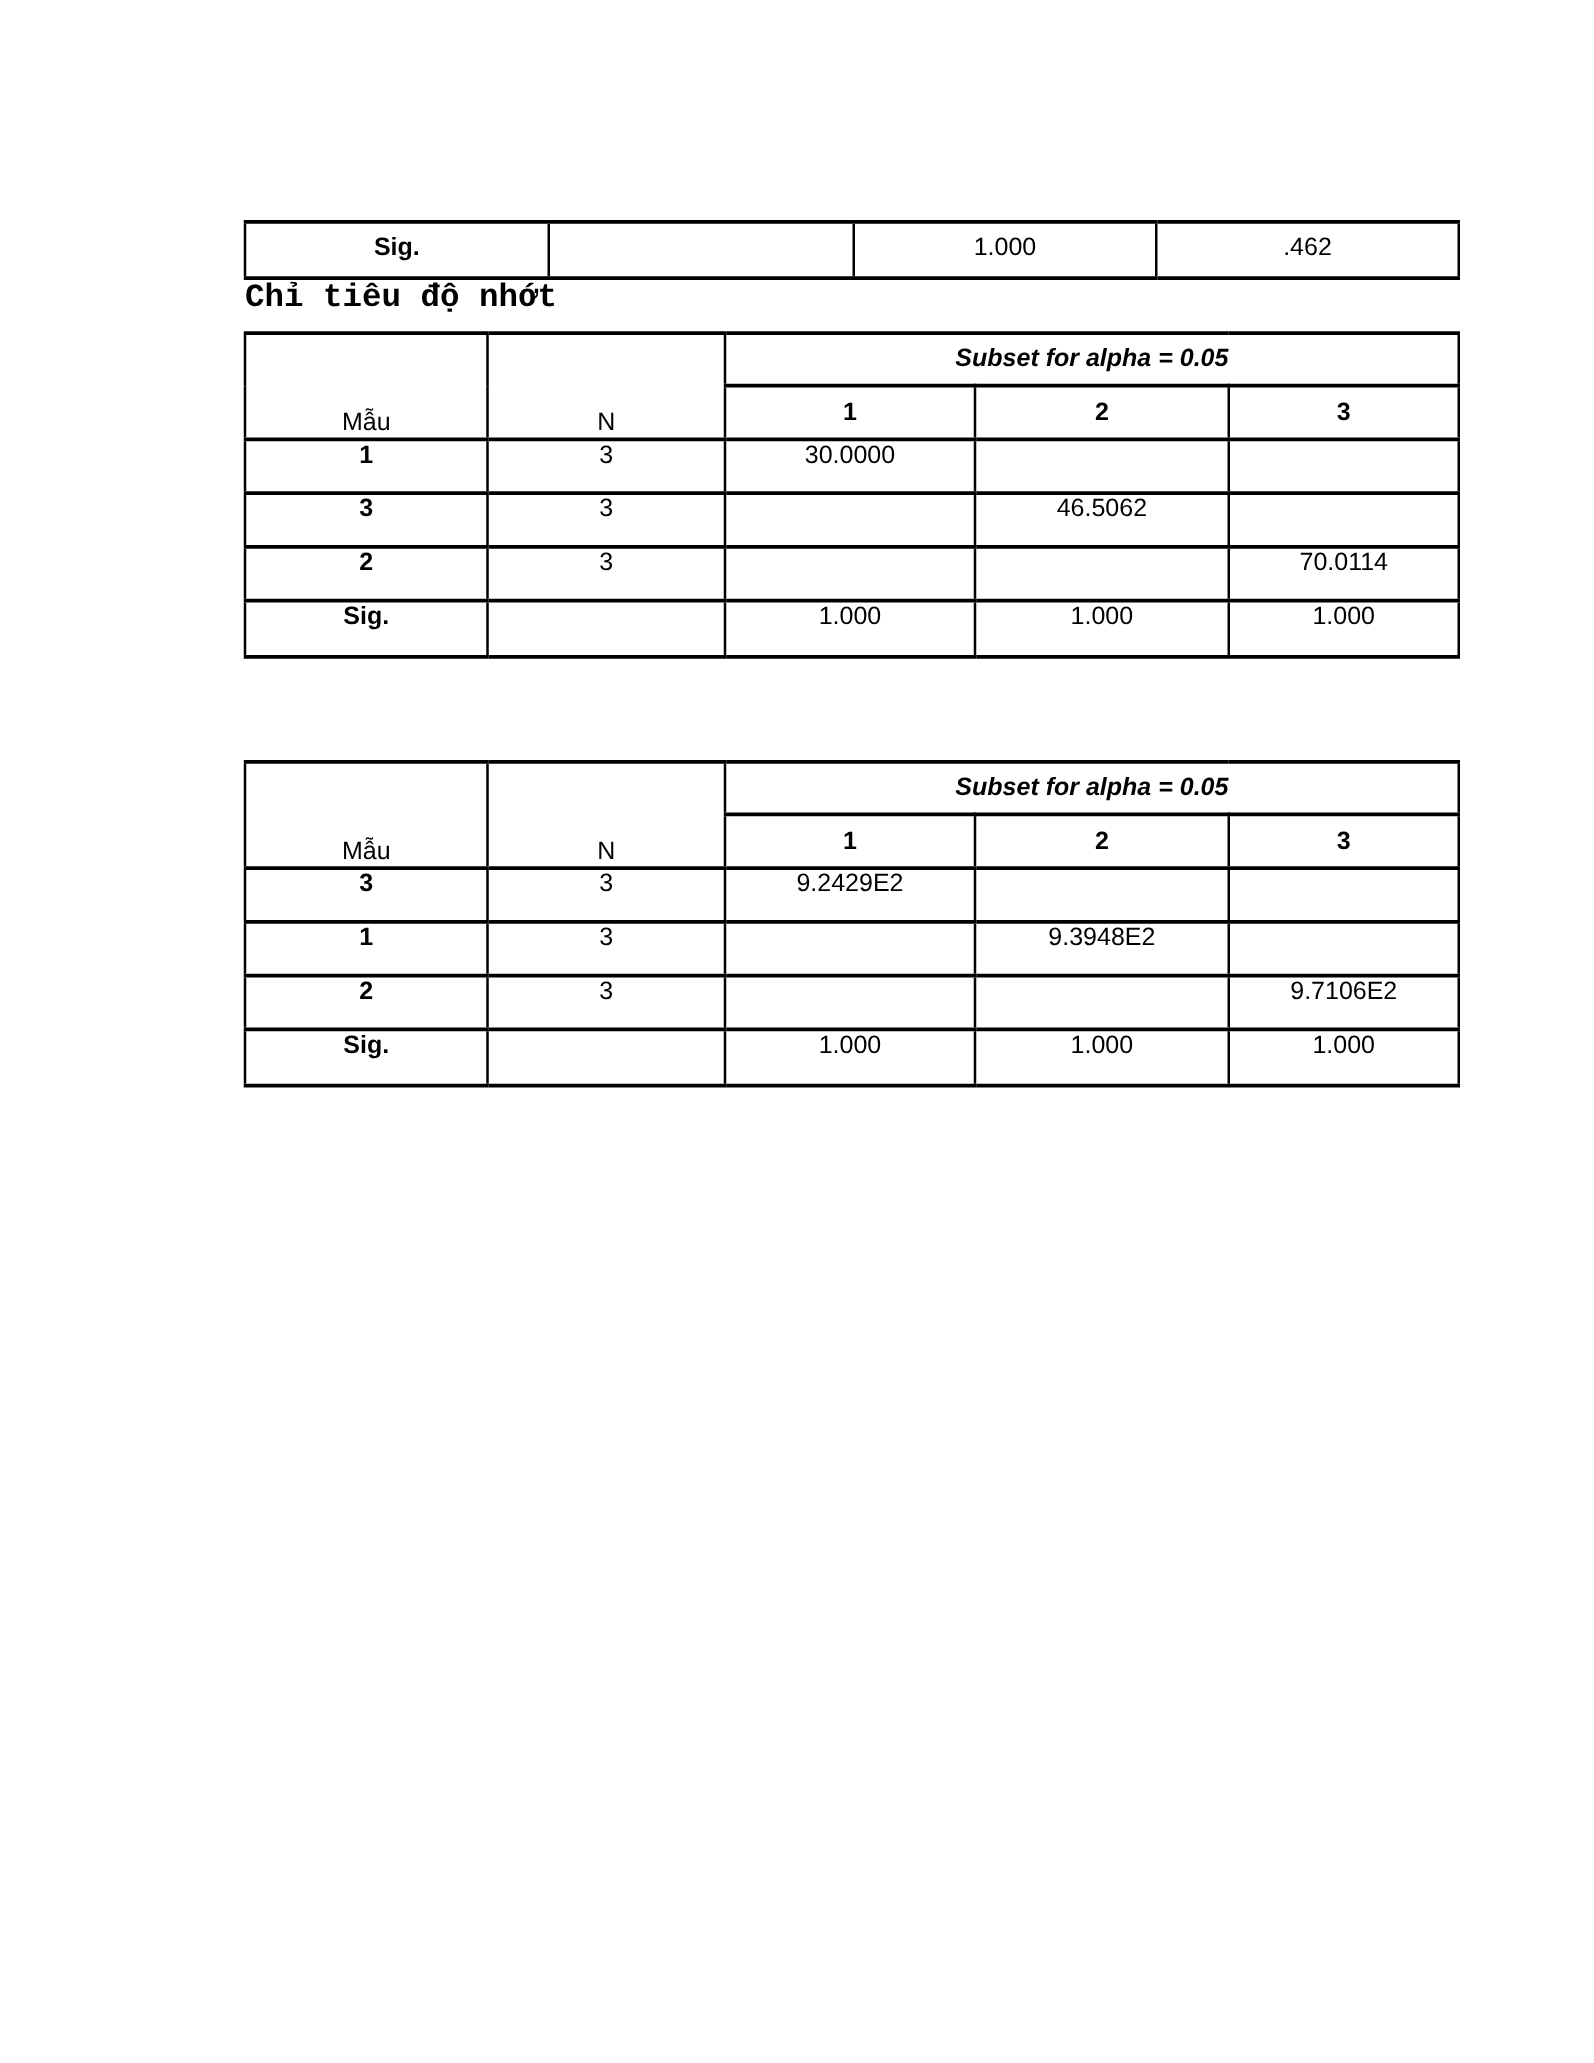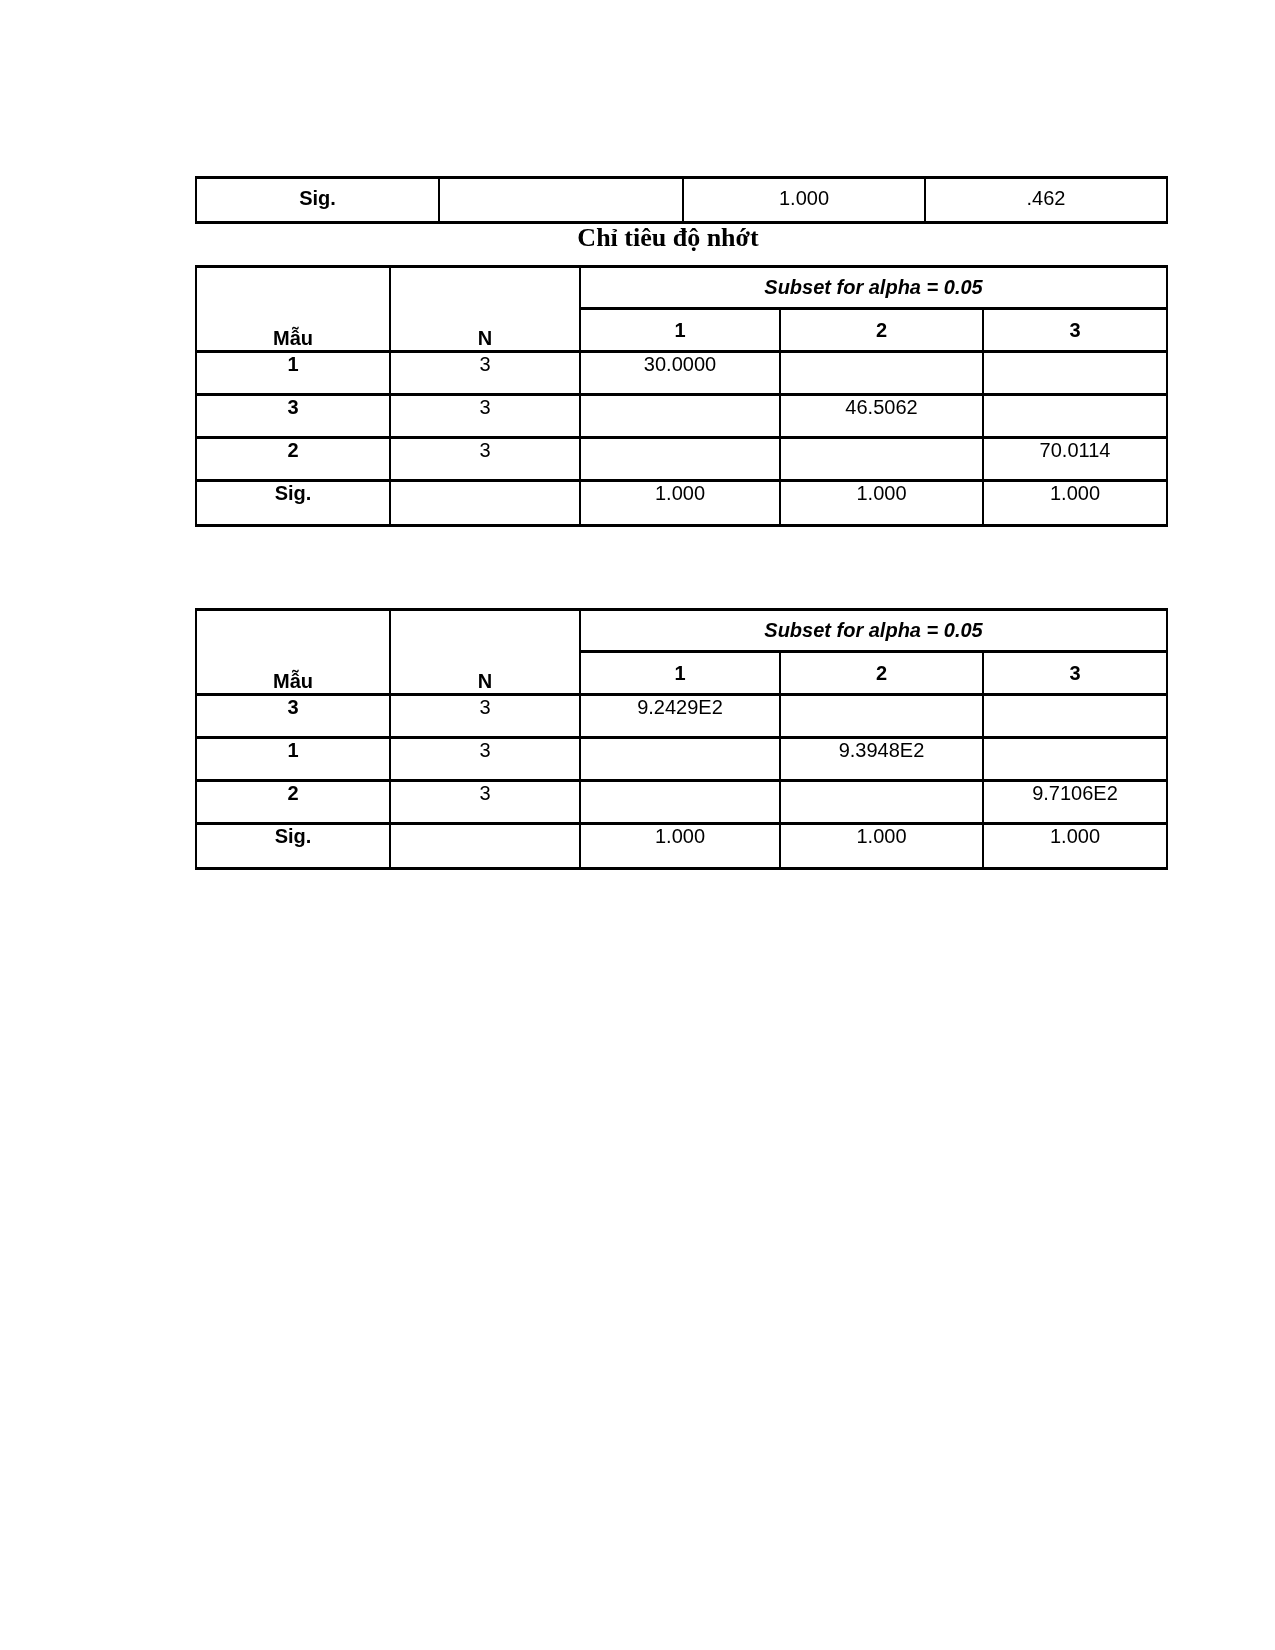--- a/index.html
+++ b/index.html
@@ -36,21 +36,21 @@
   table.top-tbl td { vertical-align: top; padding-top: 8px; }
   table.t1 { top: 265px; width: 971px; }
   table.t2 { top: 608px; width: 971px; }
   tr.r-subset { height: 42px; }
   tr.r-hdr    { height: 43px; }
   tr.r-data   { height: 43px; }
   tr.r-sig    { height: 45px; }
   td.corner {
     vertical-align: bottom;
     padding-bottom: 14px;
-    font-weight: bold;
+    font-weight: normal;
   }
   td.subset {
     font-weight: bold;
     vertical-align: middle;
     border-bottom-width: 2px;
     font-style: italic;
   }
   td.numhdr {
     font-weight: bold;
     vertical-align: middle;
@@ -58,22 +58,21 @@
   }
   td.cell {
     vertical-align: top;
     padding-top: 6px;
   }
   td.rowlabel { font-weight: bold; }
   .tbl-title {
     position: absolute;
     left: 196px;
     width: 944px;
-    text-align: center;
-    font-family: Liberation Serif, serif;
+    font-family: Liberation Mono, monospace;
     font-weight: bold;
     font-size: 26px;
     line-height: 30px;
     color: #000000;
   }
   .title-1 { top: 223px; }
   .title-2 { top: 563px; }
   .page-number {
     position: absolute;
     top: 1512px;

